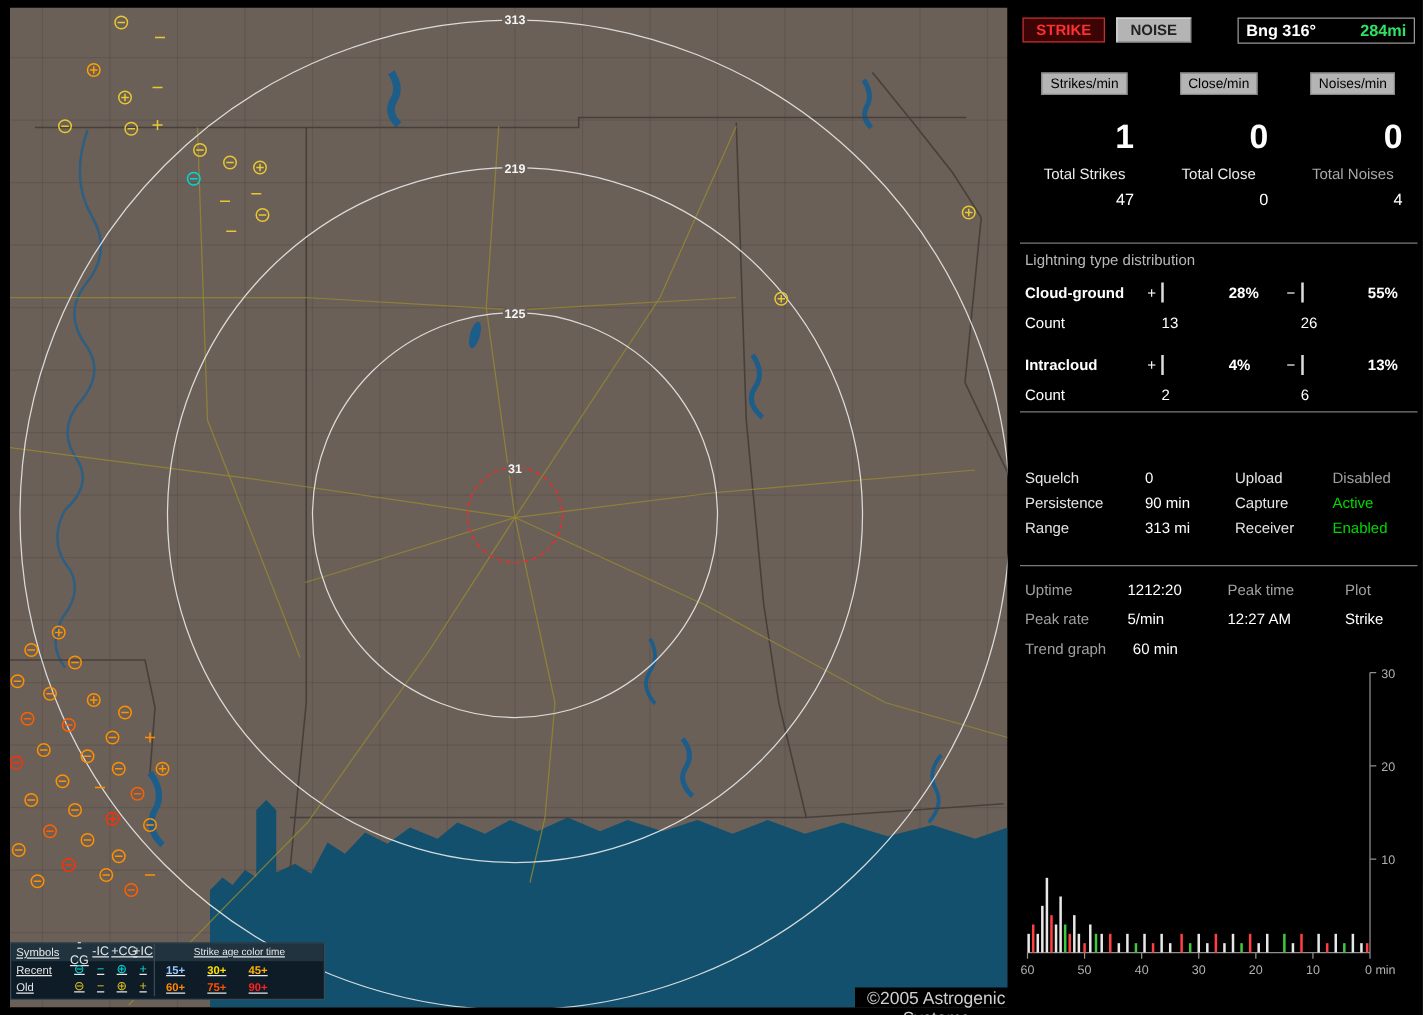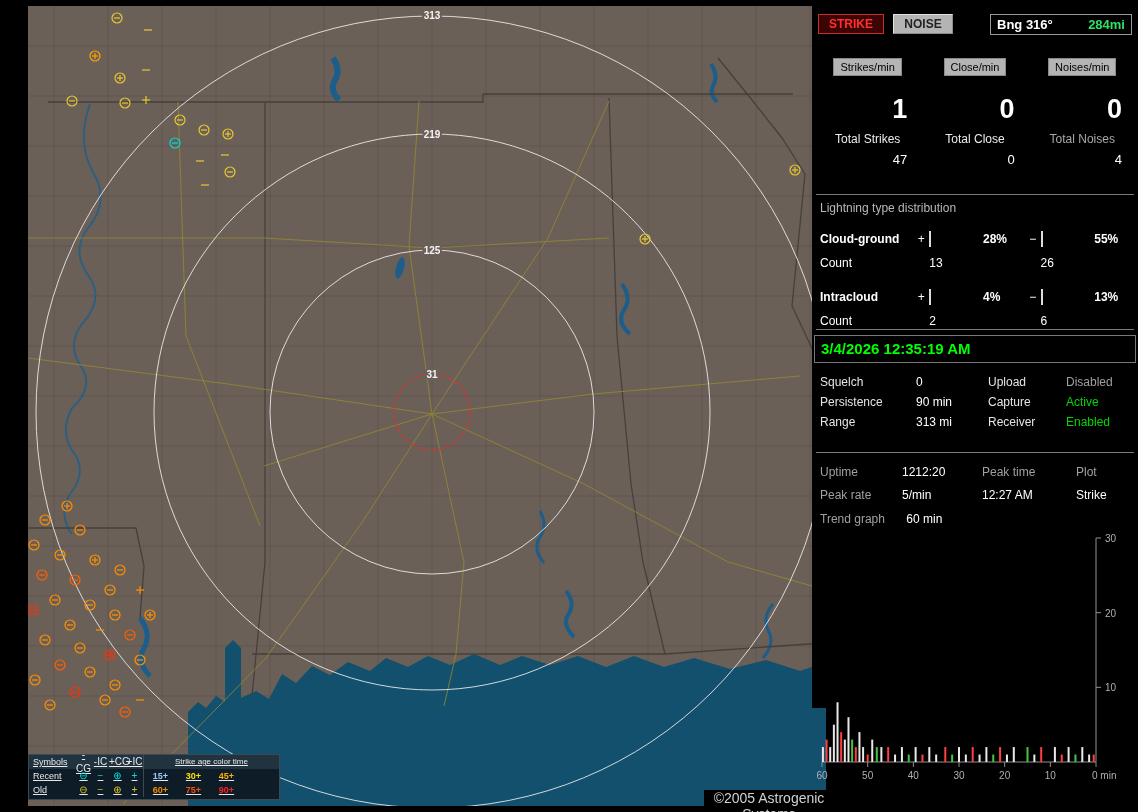--- a/index.html
+++ b/index.html
@@ -1,20 +1,20 @@
 <!DOCTYPE html>
 <html><head>
 <meta charset="utf-8">
 <style>
   html,body{margin:0;padding:0;background:#000;width:1138px;height:812px;overflow:hidden;
     font-family:"Liberation Sans",sans-serif;-webkit-font-smoothing:antialiased;}
   .screen{position:relative;width:1138px;height:812px;background:#000;}
 
   
-  .map-area{position:absolute;left:8px;top:6px;width:798px;height:800px;margin-left:20px;}
+  .map-area{position:absolute;left:8px;top:6px;width:798px;height:800px;}
   #map-svg{position:absolute;left:0;top:0;}
 
   .legend{position:absolute;left:0;top:748px;width:250px;height:44px;background:#0d1c26;
     border:1px solid #3a4a55;color:#e8e8e8;z-index:5;text-decoration:underline;}
   .leg-row{display:flex;height:14px;line-height:14px;font-size:9px;align-items:center;}
   .leg-head{background:#20333f;}
   .leg-label{width:42px;padding-left:4px;}
   .leg-sym{width:17px;text-align:center;font-size:10px;}
   .leg-agewrap{flex:1;display:flex;border-left:1px solid #3a4a55;height:100%;align-items:center;}
   .leg-agehead{flex:1;text-align:center;font-size:8px;}
@@ -42,21 +42,21 @@
   .rate-value{font-size:27px;font-weight:bold;text-align:right;padding-right:14px;line-height:30px;}
   .total-label{font-size:12px;margin-top:8px;color:#ececec;}
   .total-label.dim{color:#a8a8a8;}
   .total-value{font-size:13px;text-align:right;padding-right:14px;margin-top:6px;}
 
   .sep{position:absolute;left:4px;right:4px;border-top:1px solid #7a7a7a;}
   .sep1{top:194px;} .sep2{top:329px;} .sep3{top:452px;}
 
   .dist-title{position:absolute;top:201px;left:8px;color:#b8b8b8;font-size:12px;}
   .dist-grid{position:absolute;top:222px;left:8px;right:2px;}
-  .drow{display:flex;align-items:flex-end;height:24px;}
+  .drow{display:flex;align-items:center;height:24px;}
   .drow .dlabel{width:94px;font-weight:bold;}
   .drow .dlabel.normal{font-weight:normal;}
   .drow .dsign{width:16px;text-align:center;}
   .drow .dbarcol{width:52px;}
   .drow .dpct{width:42px;font-weight:bold;padding-left:2px;}
   .bar{width:46px;height:11px;border:1px solid #ddd;background:#000;position:relative;}
   .bar-fill{position:absolute;left:1px;top:1px;bottom:1px;}
   .dist-block2{margin-top:10px;}
 
   .datetime-box{position:absolute;top:335px;left:2px;right:2px;height:26px;border:1px solid #777;
@@ -480,21 +480,20 @@
         <span class="dsign"></span>
         <span class="dbarcol">2</span>
         <span class="dpct"></span>
         <span class="dsign"></span>
         <span class="dbarcol">6</span>
         <span class="dpct"></span>
       </div>
     </div>
 
     <div class="sep sep2"></div>
-    <div class="datetime-box">3/4/2026 12:35:19 AM</div>
 
     <div class="settings">
       <span class="s-label">Squelch</span>
       <span class="s-val">0</span>
       <span class="s-label">Upload</span>
       <span class="s-val val-gray">Disabled</span>
 
       <span class="s-label">Persistence</span>
       <span class="s-val">90 min</span>
       <span class="s-label">Capture</span>

